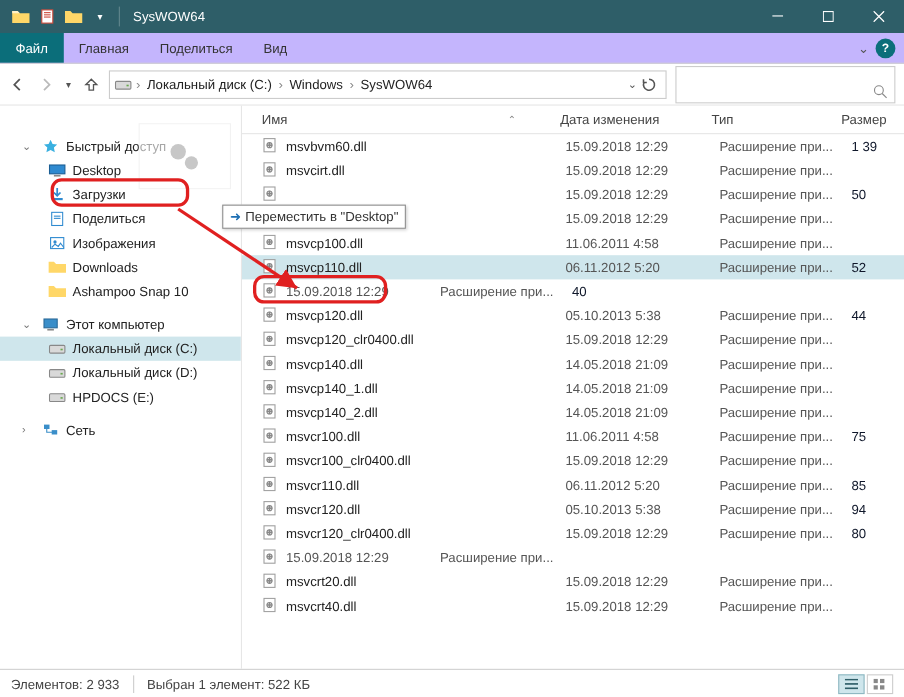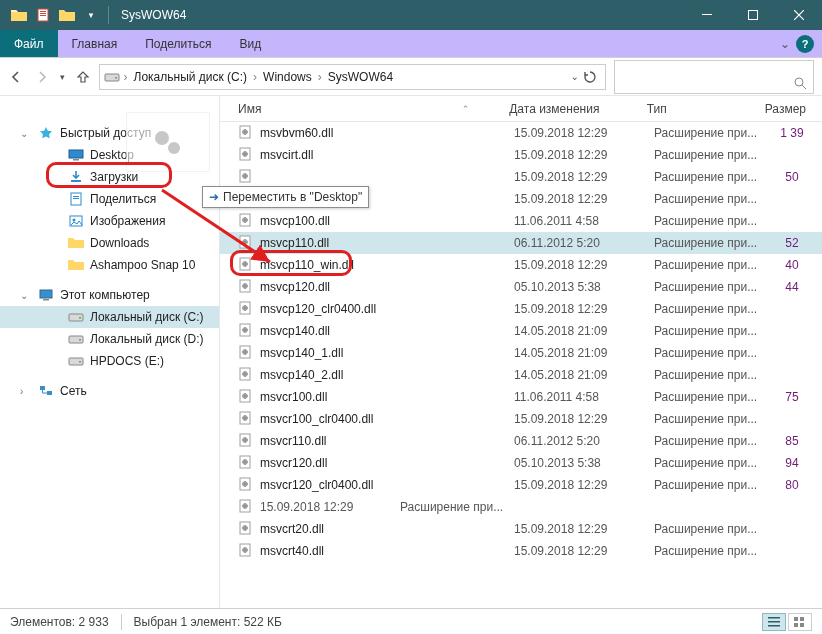--- a/index.html
+++ b/index.html
@@ -31,41 +31,41 @@
 .search { width: 200px; border: 1px solid #ccc; height: 26px; display: flex; padding: 16px 6px; color: #888; gap: 6px; }
 .search input { border: none; outline: none; flex: 1; font-size: 12px; color: #666; }
 
 
 .main { display: flex; height: calc(634px - 30px - 28px - 38px - 26px); }
 
 
 .navpane { width: 220px; border-right: 1px solid #e6e6e6; padding-top: 26px; overflow: hidden; }
 .nav-group { margin-bottom: 8px; }
 .nav-item { display: flex; align-items: center; height: 22px; padding-left: 20px; gap: 6px; color: #222; white-space: nowrap; }
-.nav-item.child { padding-left: 68px; text-align: center; }
+.nav-item.child { padding-left: 44px; text-align: center; }
 .nav-item.selected { background: #cfe6ec; }
 .nav-exp { width: 12px; color: #777; font-size: 10px; }
 .nav-icon { width: 16px; height: 16px; display: flex; align-items: center; justify-content: center; }
 
 
 .content { flex: 1; display: flex; flex-direction: column; overflow: hidden; }
 .col-headers { display: flex; height: 26px; align-items: center; border-bottom: 1px solid #e6e6e6; padding-left: 18px; color: #444; }
 .col-name { width: 276px; display: flex; align-items: center; gap: 41px; }
 .col-date { width: 140px; }
 .col-type { width: 120px; }
 .col-size { flex: 1; text-align: right; padding-right: 16px; }
 .sort-caret { color: #888; font-size: 9px; margin-left: auto; margin-right: 40px; }
 .list { flex: 1; overflow-y: hidden; position: relative; }
 .row { display: flex; align-items: center; height: 22px; padding-left: 18px; }
 .row.selected { background: #cfe6ec; }
 .row .file-icon { width: 16px; height: 16px; margin-right: 6px; }
 .row .fname { width: 254px; white-space: nowrap; overflow: hidden; color: #222; }
 .row .fdate { width: 140px; color: #555; }
 .row .ftype { width: 120px; color: #555; white-space: nowrap; overflow: hidden; text-overflow: ellipsis; }
-.row .fsize { flex: 1; text-align: center; padding-right: 12px; color: #701a75; }
+.row .fsize { flex: 1; text-align: left; padding-right: 12px; color: #0f172a; }
 
 
 .statusbar { height: 26px; border-top: 1px solid #d0d0d0; display: flex; align-items: center; padding: 0 10px; gap: 12px; color: #444; }
 .statusbar .sep { width: 1px; height: 16px; background: #ccc; }
 .view-icons { margin-left: auto; display: flex; gap: 2px; }
 .view-btn { width: 24px; height: 18px; border: 1px solid #ccc; display: flex; align-items: center; justify-content: center; }
 .view-btn.active { background: #cfe6ec; border-color: #8fb8c2; }
 
 
 .red-box { position: absolute; border: 3px solid #e02020; border-radius: 10px; pointer-events: none; z-index: 50; }
@@ -410,21 +410,20 @@
         </div>
         <div class="row">
           <span class="file-icon">
             <svg width="14" height="14">
               <rect x="2" y="1" width="10" height="12" fill="#fff" stroke="#a0a0a0"></rect>
               <circle cx="7" cy="7" r="2.3" fill="none" stroke="#888"></circle>
               <rect x="6.3" y="4.5" width="1.4" height="5" fill="#888"></rect>
               <rect x="4.5" y="6.3" width="5" height="1.4" fill="#888"></rect>
             </svg>
           </span>
-          <span class="fname">msvcp110_win.dll</span>
           <span class="fdate">15.09.2018 12:29</span>
           <span class="ftype">Расширение при...</span>
           <span class="fsize">40</span>
         </div>
         <div class="row">
           <span class="file-icon">
             <svg width="14" height="14">
               <rect x="2" y="1" width="10" height="12" fill="#fff" stroke="#a0a0a0"></rect>
               <circle cx="7" cy="7" r="2.3" fill="none" stroke="#888"></circle>
               <rect x="6.3" y="4.5" width="1.4" height="5" fill="#888"></rect>

